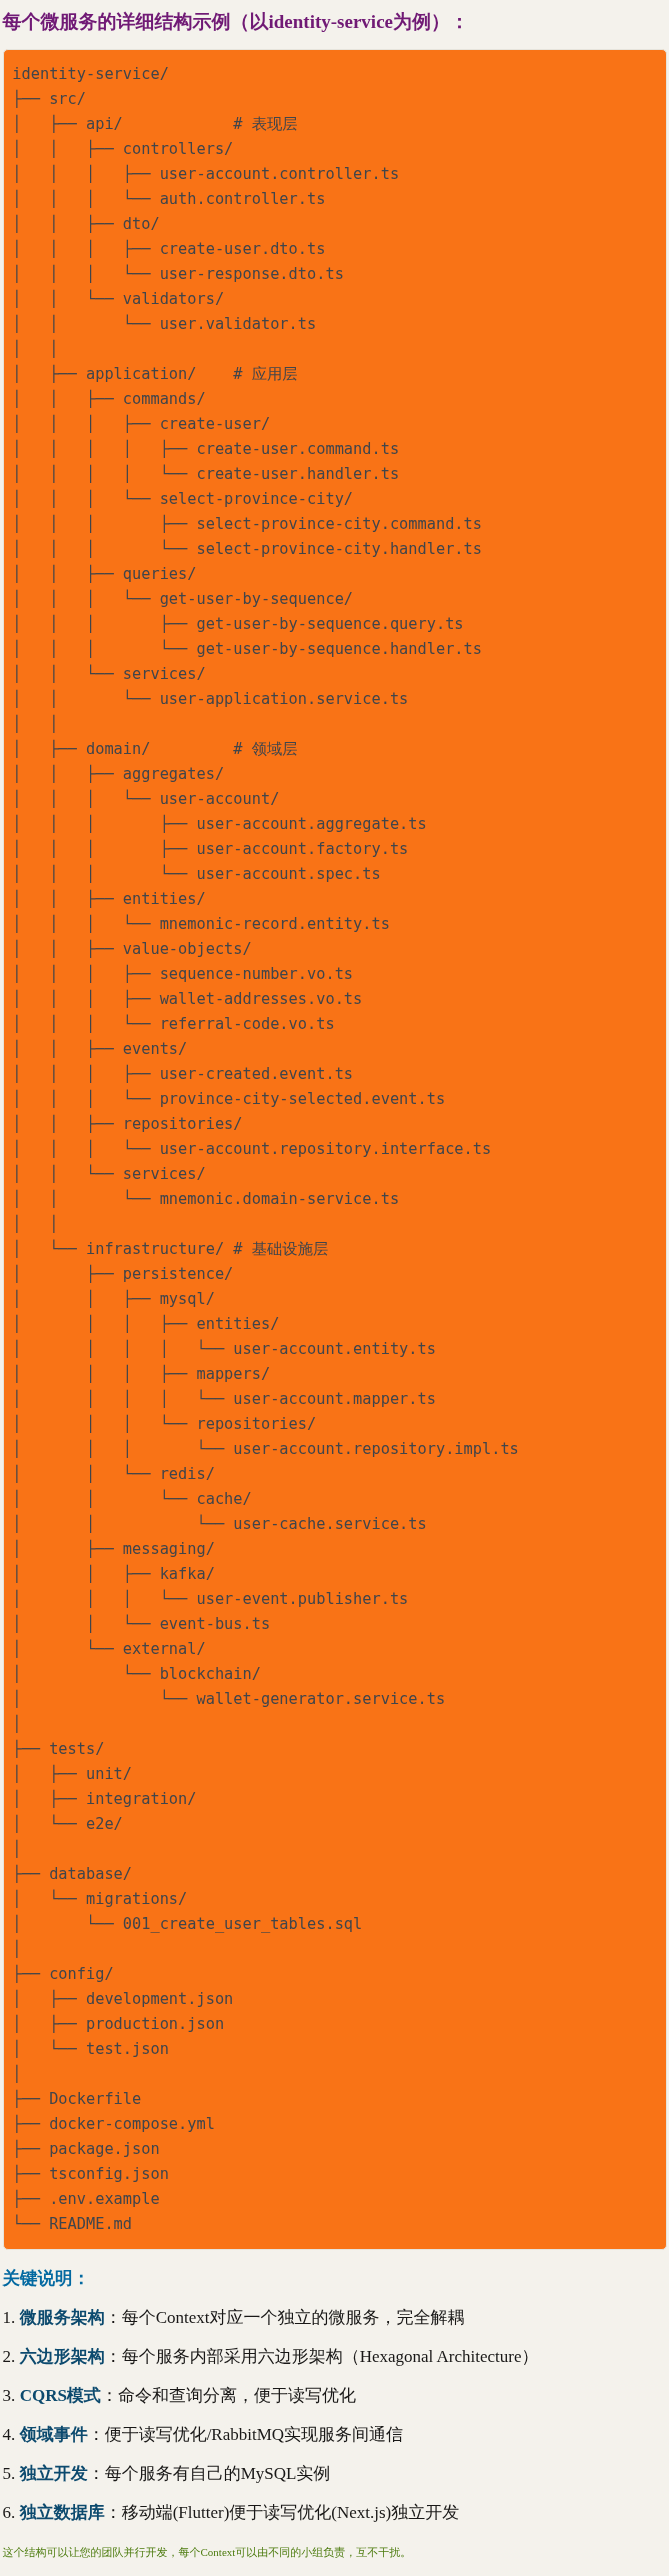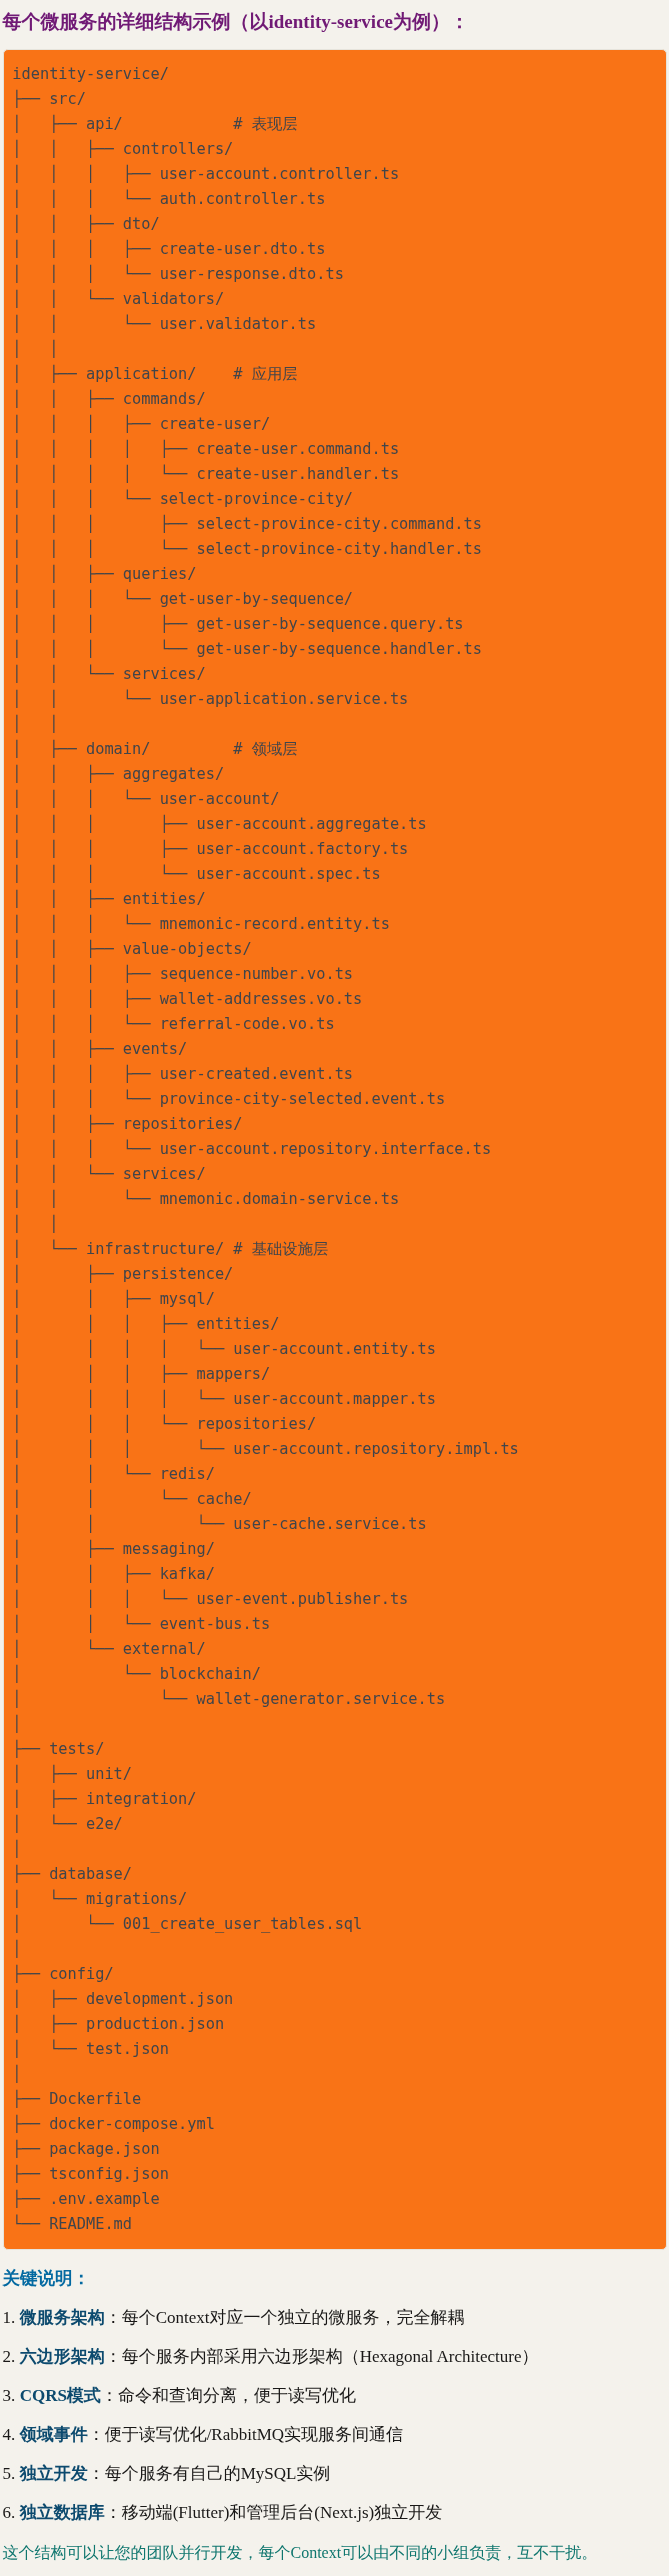--- a/index.html
+++ b/index.html
@@ -54,23 +54,23 @@
     margin-top: 15px;
     font-size: 17px;
     line-height: 24px;
     color: #191817;
   }
   .note .num { margin-right: 4.4px; }
   .note strong { font-weight: 700; color: #0c4a6e; }
 
   p.closing {
     margin: 15px 0 0 0;
-    font-size: 16px;
+    font-size: 11px;
     line-height: 25px;
-    color: #0f766e;
+    color: #4d7c0f;
   }
 </style>
 </head>
 <body>
 
 <div class="doc">
 
   <h1 class="page-title">每个微服务的详细结构示例（以identity-service为例）：</h1>
 
   <div class="code-block">
@@ -179,19 +179,19 @@
 
   <div class="note">
     <span class="num">4.</span><strong>领域事件</strong><span>：便于读写优化/RabbitMQ实现服务间通信</span>
   </div>
 
   <div class="note">
     <span class="num">5.</span><strong>独立开发</strong><span>：每个服务有自己的MySQL实例</span>
   </div>
 
   <div class="note">
-    <span class="num">6.</span><strong>独立数据库</strong><span>：移动端(Flutter)和管理后台(Next.js)独立开发</span>
+    <span class="num">6.</span><strong>独立数据库</strong><span>：移动端(Flutter)便于读写优化(Next.js)独立开发</span>
   </div>
 
   <p class="closing">这个结构可以让您的团队并行开发，每个Context可以由不同的小组负责，互不干扰。</p>
 
 </div>
 
 
 </body></html>

